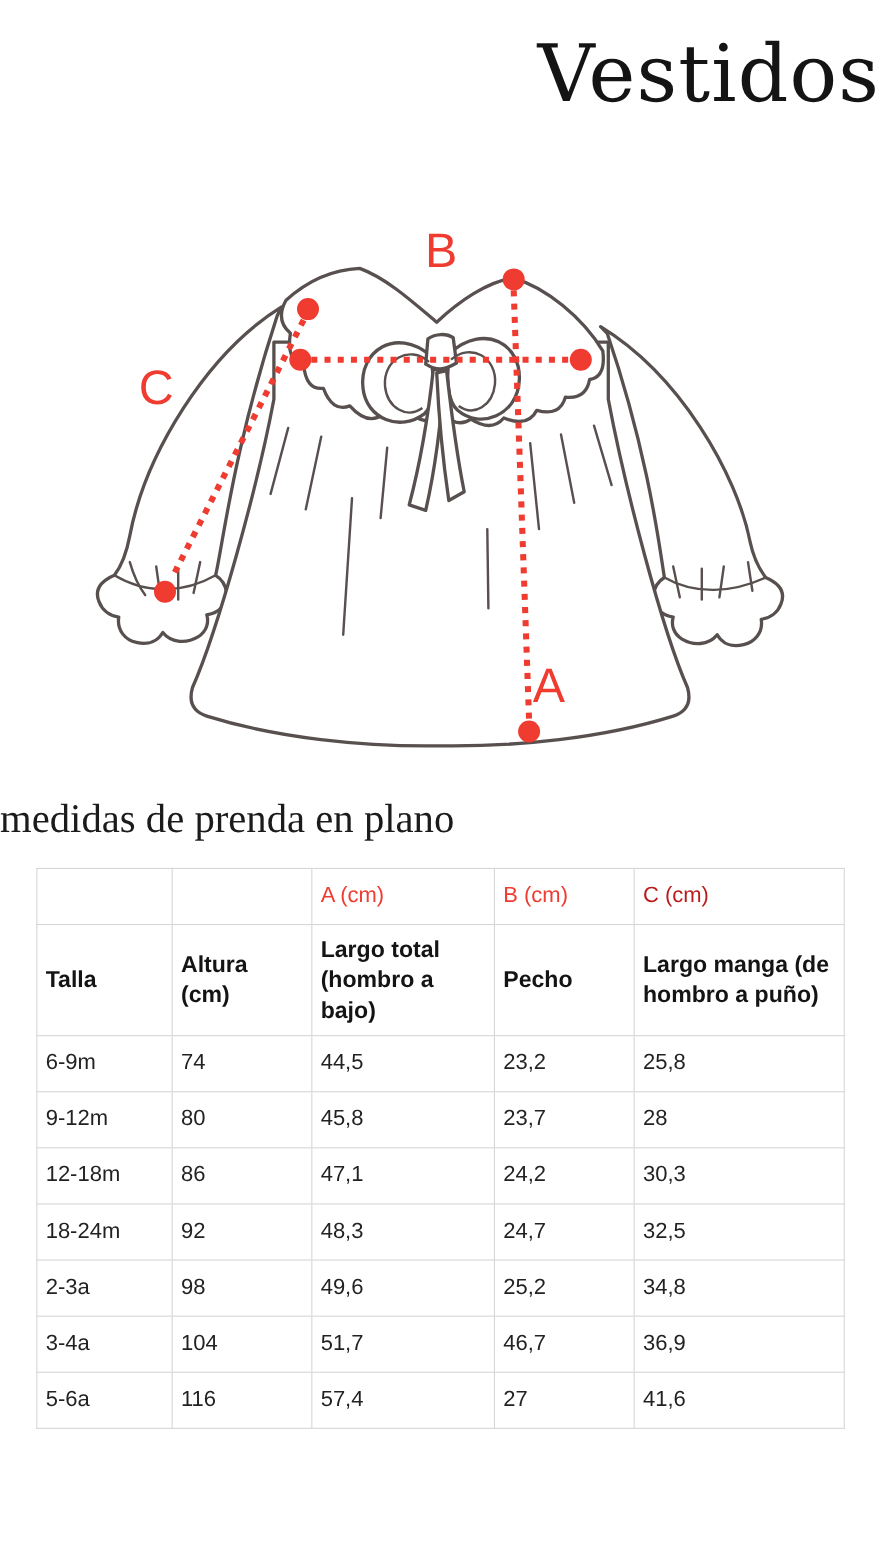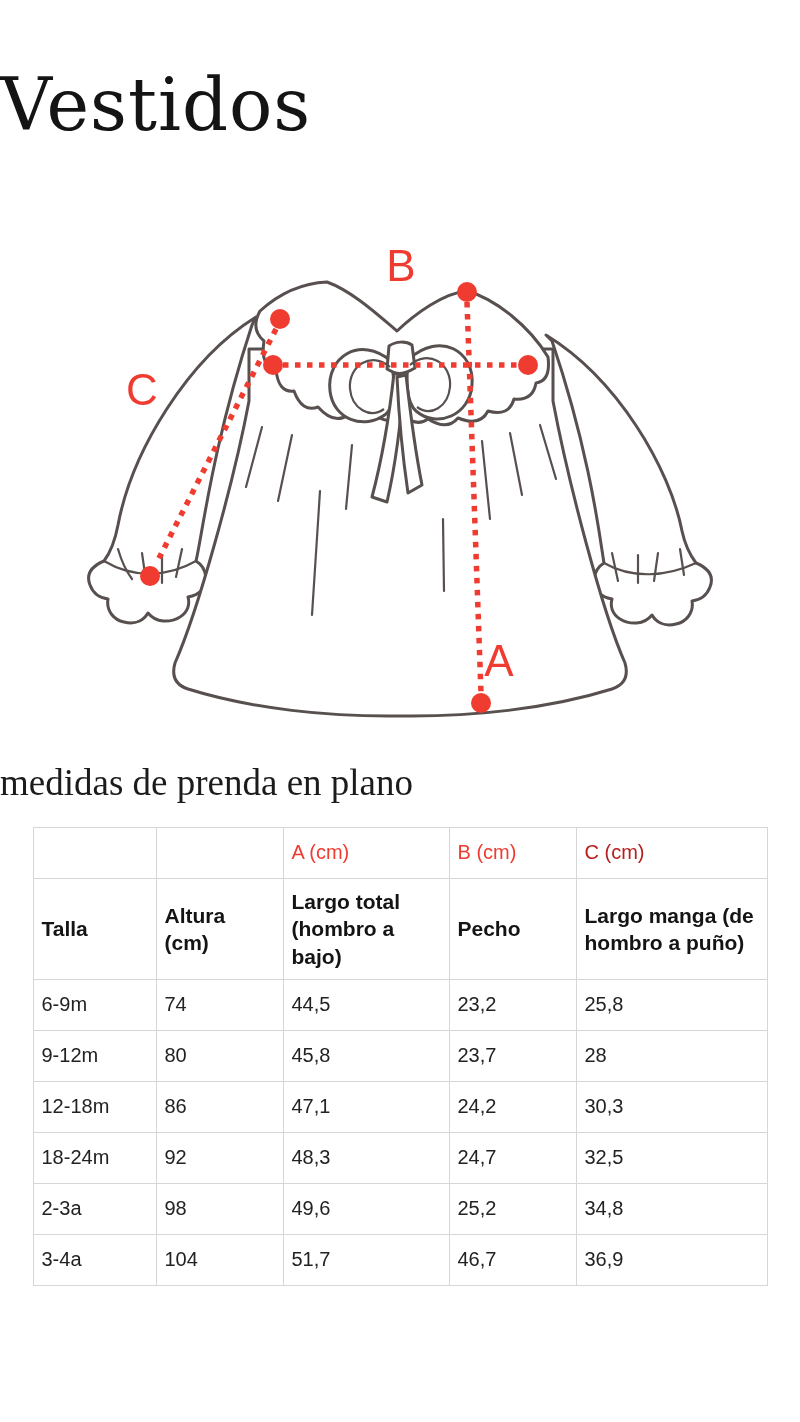--- a/index.html
+++ b/index.html
@@ -2,24 +2,24 @@
 <html><head>
 <meta charset="utf-8">
 <style>
   html,body{margin:0;padding:0;}
   body{
     width:800px;height:1422px;background:#ffffff;
     font-family:"Liberation Sans",sans-serif;color:#1e1e1e;
     overflow:hidden;
   }
   .page-title{
-    margin:0;padding-top:64px;
+    margin:0;padding-top:26px;
     font-family:"DejaVu Serif","Liberation Serif",serif;
     font-weight:500;font-size:72px;line-height:1.15;
-    text-align:left;color:#141414;letter-spacing:1px;
+    text-align:right;color:#141414;letter-spacing:1px;
   }
   .diagram{display:block;margin:72px auto 0;}
   .red-label{
     font-family:"Liberation Sans",sans-serif;
     font-size:44px;font-weight:400;
   }
   .caption{
     margin:20px 0 0 0;
     font-family:Liberation Serif, serif;
     font-weight:400;font-size:37px;line-height:1.3;
@@ -194,14 +194,21 @@
       <td>25,2</td>
       <td>34,8</td>
     </tr>
     <tr>
       <td>3-4a</td>
       <td>104</td>
       <td>51,7</td>
       <td>46,7</td>
       <td>36,9</td>
     </tr>
+    <tr>
+      <td>5-6a</td>
+      <td>116</td>
+      <td>57,4</td>
+      <td>27</td>
+      <td>41,6</td>
+    </tr>
   </tbody>
 </table>
 
 </body></html>

